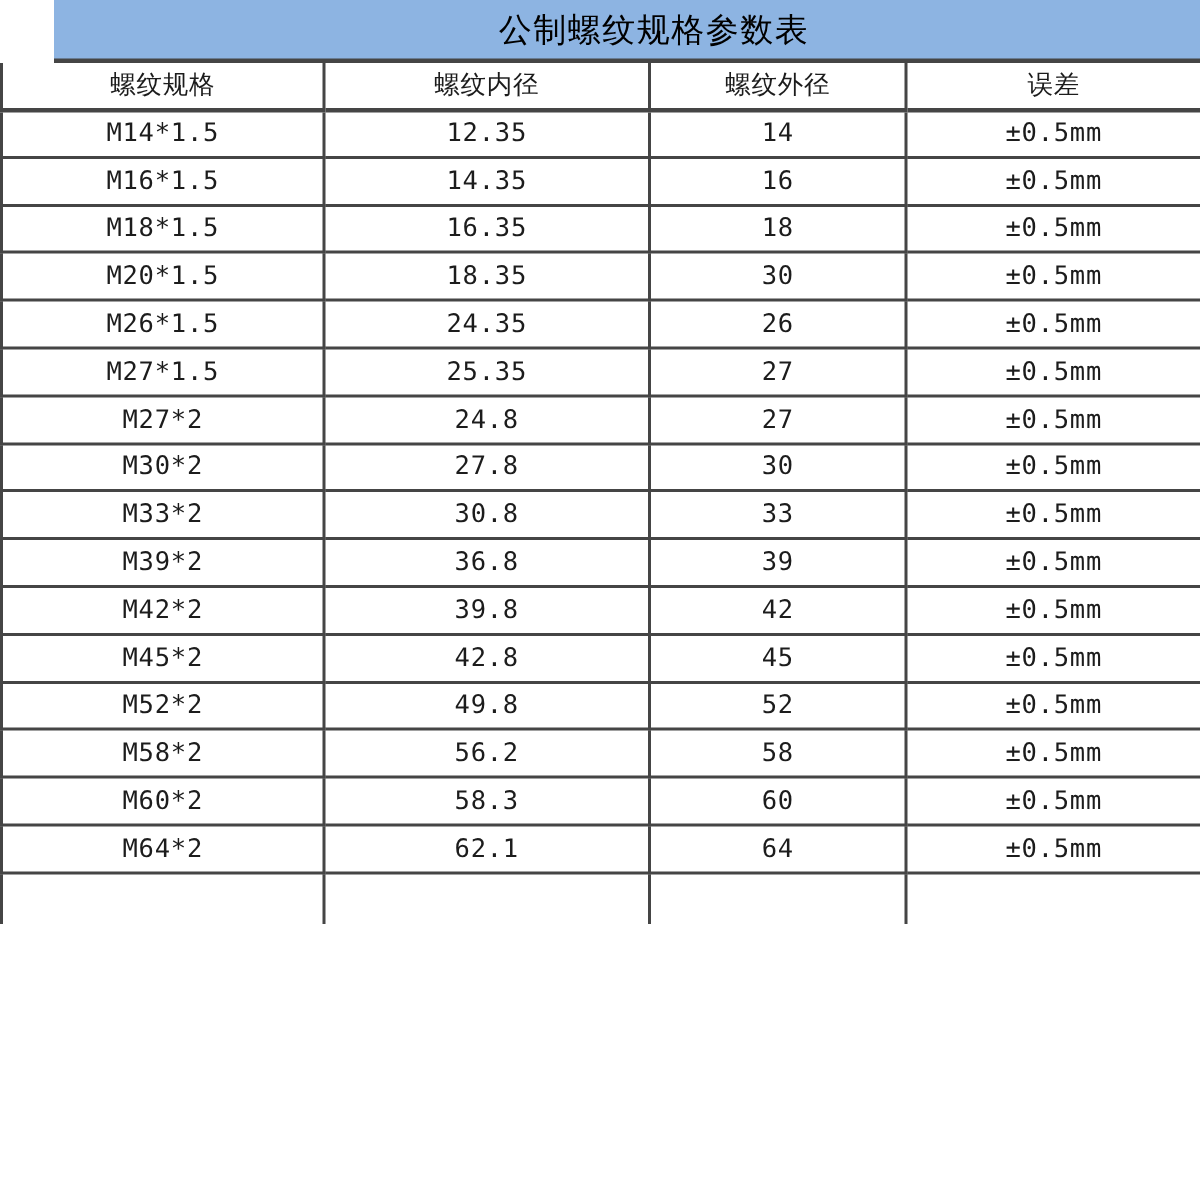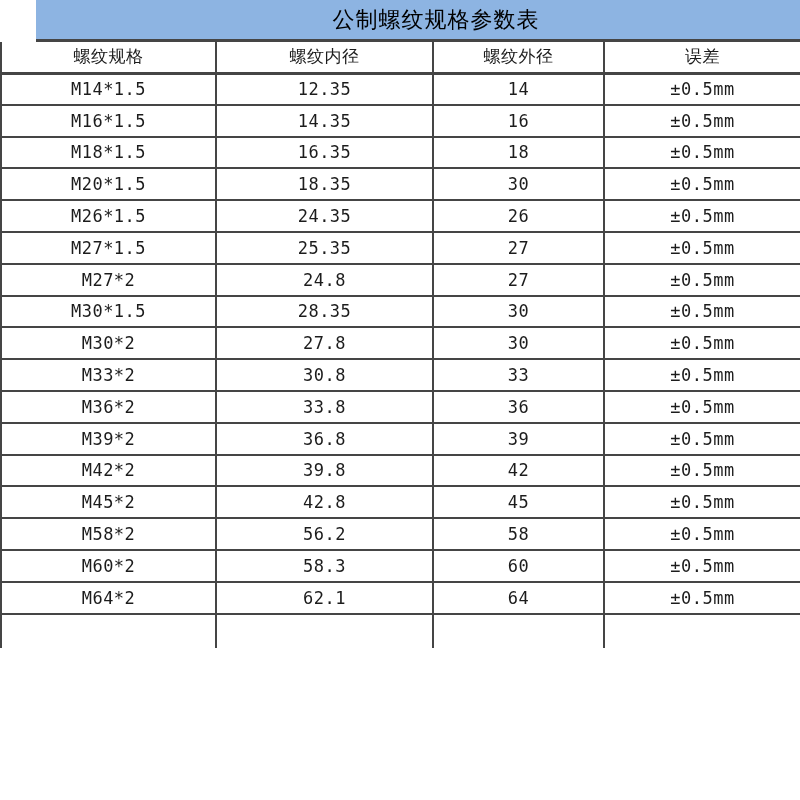--- a/index.html
+++ b/index.html
@@ -136,47 +136,35 @@
     <td>±0.5mm</td>
   </tr>
 
   <tr>
     <td>M27*2</td>
     <td>24.8</td>
     <td>27</td>
     <td>±0.5mm</td>
   </tr>
 
-  <tr>
-    <td>M30*1.5</td>
-    <td>28.35</td>
-    <td>30</td>
-    <td>±0.5mm</td>
-  </tr>
 
   <tr>
     <td>M30*2</td>
     <td>27.8</td>
     <td>30</td>
     <td>±0.5mm</td>
   </tr>
 
   <tr>
     <td>M33*2</td>
     <td>30.8</td>
     <td>33</td>
     <td>±0.5mm</td>
   </tr>
 
-  <tr>
-    <td>M36*2</td>
-    <td>33.8</td>
-    <td>36</td>
-    <td>±0.5mm</td>
-  </tr>
 
   <tr>
     <td>M39*2</td>
     <td>36.8</td>
     <td>39</td>
     <td>±0.5mm</td>
   </tr>
 
   <tr>
     <td>M42*2</td>
@@ -185,20 +173,26 @@
     <td>±0.5mm</td>
   </tr>
 
   <tr>
     <td>M45*2</td>
     <td>42.8</td>
     <td>45</td>
     <td>±0.5mm</td>
   </tr>
 
+  <tr>
+    <td>M52*2</td>
+    <td>49.8</td>
+    <td>52</td>
+    <td>±0.5mm</td>
+  </tr>
 
   <tr>
     <td>M58*2</td>
     <td>56.2</td>
     <td>58</td>
     <td>±0.5mm</td>
   </tr>
 
   <tr>
     <td>M60*2</td>

